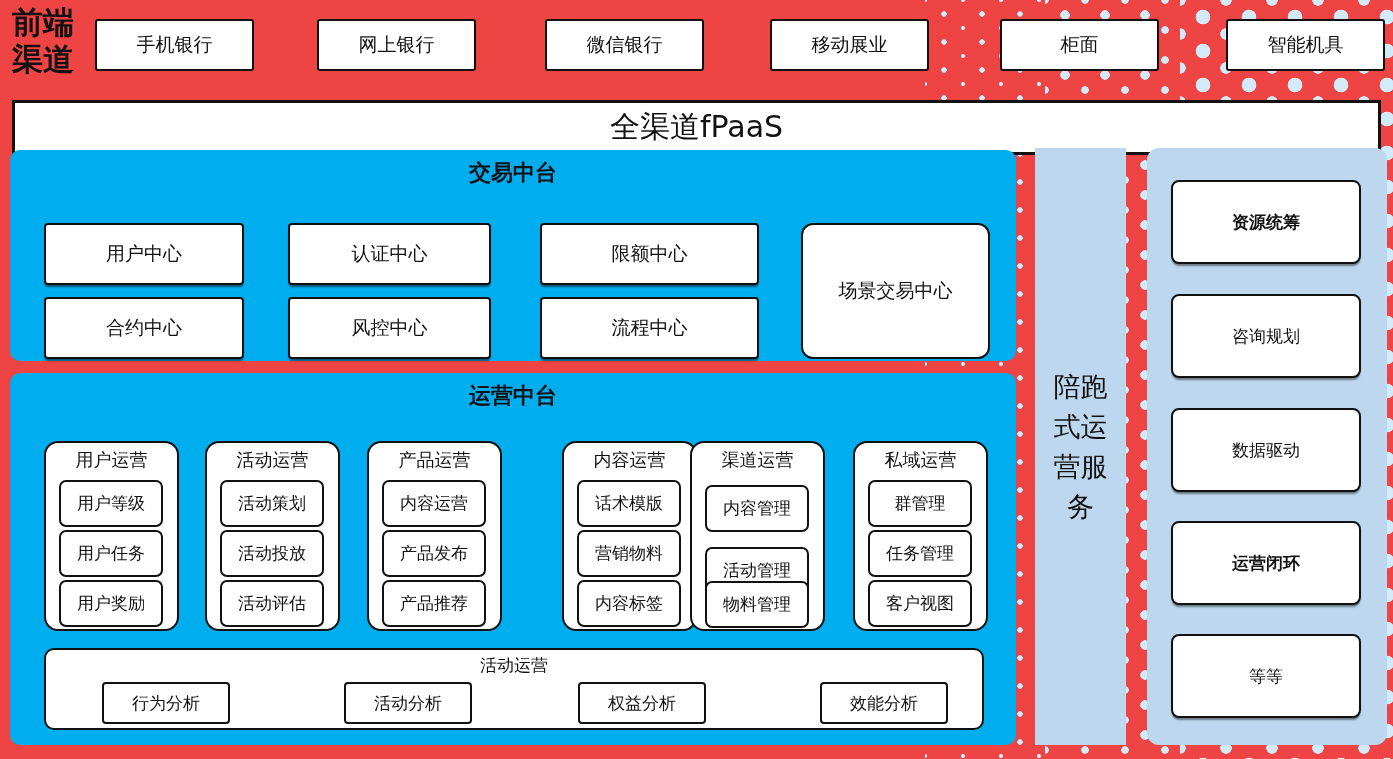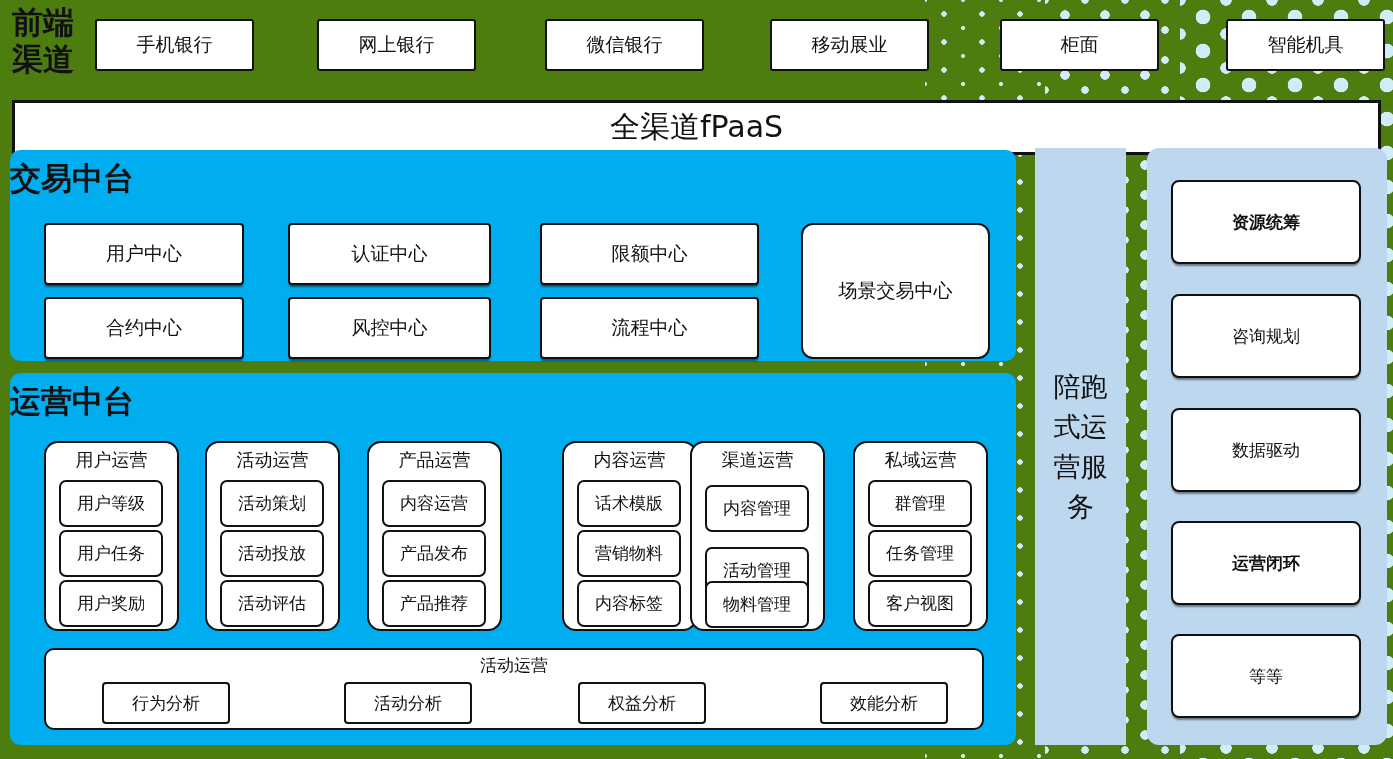--- a/index.html
+++ b/index.html
@@ -3,21 +3,21 @@
 <meta charset="utf-8">
 <style>
   :root{
     --accent-blue:#00AEEF;
     --light-blue:#BDD8EE;
     --dot-blue:#D3EBF8;
     --ink:#111;
   }
   html,body{margin:0;padding:0;background:#fff;}
   .canvas{
-    position:relative;width:1393px;height:759px;background:#4d7c0f;overflow:hidden;
+    position:relative;width:1393px;height:759px;background:#ef4444;overflow:hidden;
     font-family:"DejaVu Sans","Liberation Sans",sans-serif;color:var(--ink);
   }
   
   .dots{position:absolute;top:0;height:759px;z-index:0;}
   .dots-sm{
     background-image:
       radial-gradient(circle, var(--dot-blue) 2.5px, transparent 3px),
       radial-gradient(circle, var(--dot-blue) 1.8px, transparent 2.3px);
     background-size:38px 28px,38px 28px;
     background-position:0 0,19px 14px;
@@ -40,21 +40,21 @@
   .serif-title{font-family:"DejaVu Serif","Liberation Serif",serif;font-weight:bold;}
   .front-label{left:8px;top:4px;width:70px;font-size:31px;line-height:37px;
     text-align:center;word-break:break-all;}
   .chan{top:19px;width:155px;height:48px;background:#fff;border:2.5px solid var(--ink);
     border-radius:3px;display:flex;align-items:center;justify-content:center;font-size:19px;}
   .fpaas{left:12px;top:100px;width:1363px;height:49px;background:#fff;border:3px solid var(--ink);
     display:flex;align-items:center;justify-content:center;font-size:30px;}
   .platform{left:10px;width:1006px;background:var(--accent-blue);border-radius:10px;}
   .trade{top:150px;height:211px;}
   .ops{top:373px;height:372px;}
-  .ptitle{position:absolute;top:8px;left:0;width:100%;font-size:31px;}
+  .ptitle{position:absolute;top:8px;left:0;width:100%;text-align:center;font-size:22px;}
   .tbox{position:absolute;height:58px;background:#fff;border:2px solid var(--ink);border-radius:4px;
     box-shadow:0 3px 2px -1px rgba(0,0,0,.5);
     display:flex;align-items:center;justify-content:center;font-size:19px;}
   .tbox.tall{border-radius:12px;box-shadow:none;border-width:2.5px;}
   .col{position:absolute;top:68px;width:131px;height:186px;background:#fff;
     border:2.5px solid var(--ink);border-radius:14px;}
   .col-h{position:absolute;top:5px;left:0;width:100%;text-align:center;font-size:18px;}
   .item{position:absolute;left:13px;width:100px;height:43px;background:#fff;border:2px solid var(--ink);
     border-radius:7px;display:flex;align-items:center;justify-content:center;font-size:17px;}
   .analysis{position:absolute;left:34px;top:275px;width:936px;height:78px;background:#fff;

